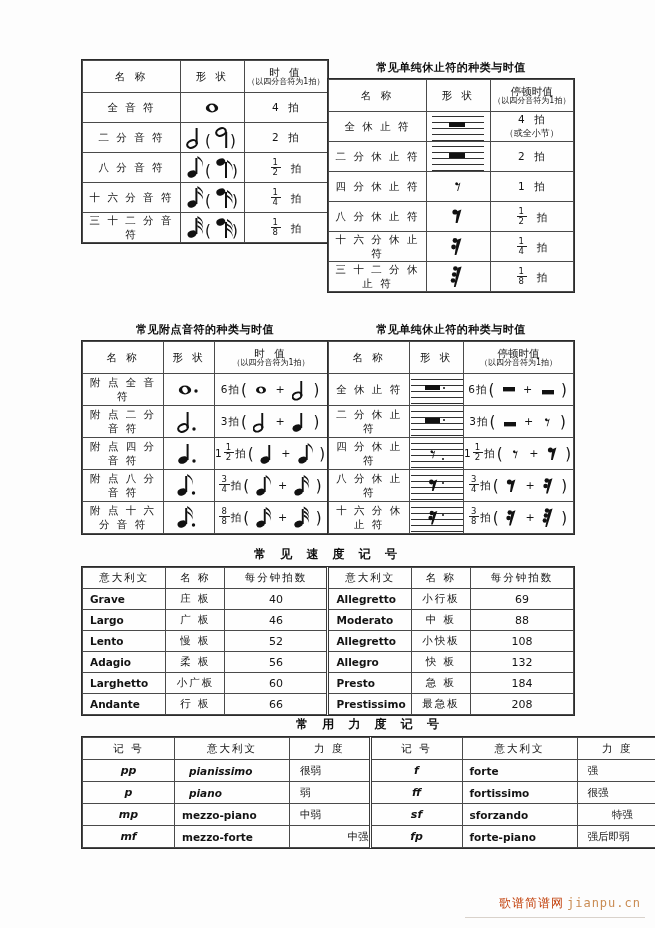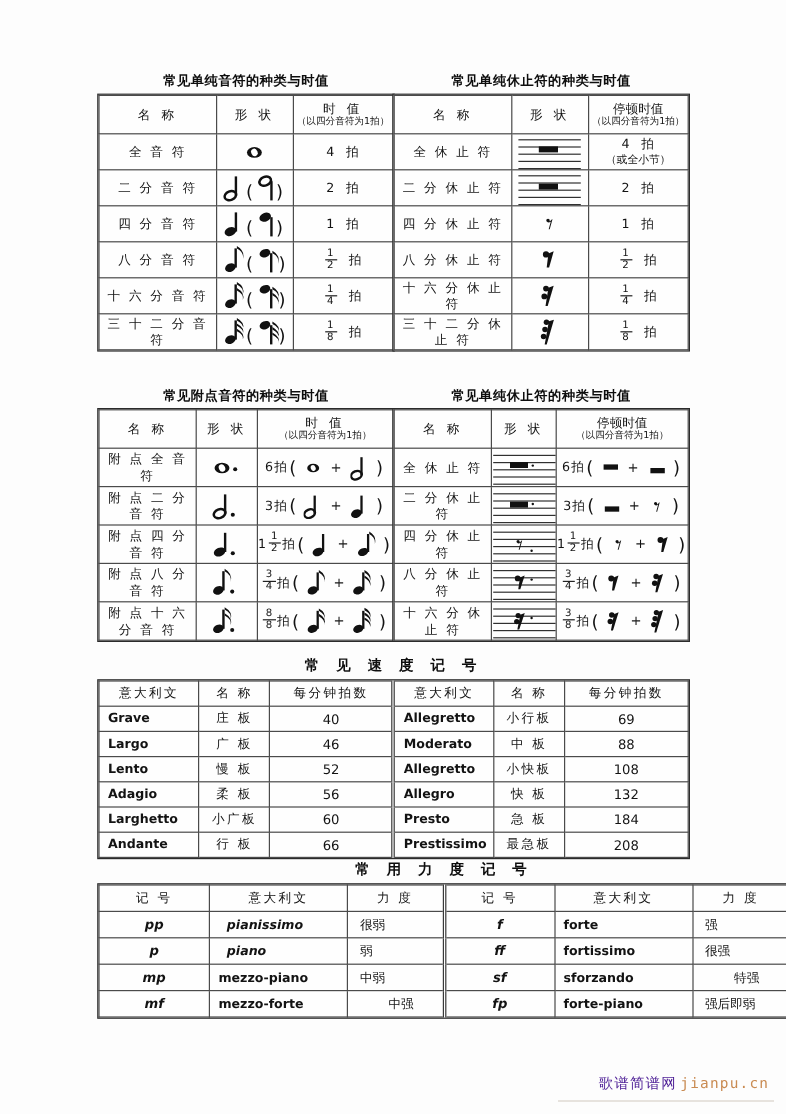--- a/index.html
+++ b/index.html
@@ -81,31 +81,30 @@
   .six td{font-size:10.5px;}
   .six td.it{font-weight:bold;text-align:left;padding-left:7px;font-size:10.5px;}
   .six td.itx{font-style:italic;font-weight:bold;text-align:left;padding-left:14px;font-size:10.5px;}
   .six td.sym{font-style:italic;font-weight:bold;font-size:11px;}
   .six td.numv{font-size:11px;}
   .six .gap{border-left:3px double #3a3a3a;}
   .six td.cnl{letter-spacing:2px;}
 
   
   .wm{position:absolute;right:14px;bottom:16px;font-size:12px;color:#9a8f86;letter-spacing:1px;white-space:nowrap;}
-  .wm .cnw{color:#4c1d95;}
+  .wm .cnw{color:#c2410c;}
   .wm .dom{color:#c98b52;font-family:"DejaVu Sans Mono","Liberation Mono",monospace;font-size:12px;margin-left:3px;}
   .wmline{position:absolute;right:10px;bottom:10px;width:180px;height:1px;background:#d9d2cb;}
 </style>
 </head>
 <body>
 
 <div class="page">
 
   <div class="sect" id="s1">
-    <div class="sect-title">常见单纯音符的种类与时值</div>
     <table class="grid">
       <thead>
         <tr>
           <td class="cn">名  称</td>
           <td class="cn">形  状</td>
           <td class="hdr2">
             <span class="cn">时        值</span>
             <span class="sub">（以四分音符为1拍）</span>
           </td>
         </tr>
@@ -130,36 +129,20 @@
               <ellipse cx="8" cy="19" rx="5" ry="3.6" fill="none" stroke="#111" stroke-width="2.1" transform="rotate(-22 8 19)"></ellipse>
               <rect x="11.6" y="3" width="2" height="16" fill="#111"></rect>
               <text x="21" y="21" font-size="15" font-family="DejaVu Sans" fill="#111">(</text>
               <rect x="41.2" y="7" width="2" height="16" fill="#111"></rect>
               <ellipse cx="37" cy="7" rx="5" ry="3.6" fill="none" stroke="#111" stroke-width="2.1" transform="rotate(-22 37 7)"></ellipse>
               <text x="46" y="21" font-size="15" font-family="DejaVu Sans" fill="#111">)</text>
             </svg>
           </td>
           <td class="val">
             <span>2</span>&nbsp;&nbsp;<span>拍</span>
-          </td>
-        </tr>
-        <tr>
-          <td class="cn2">四 分 音 符</td>
-          <td>
-            <svg class="ng" width="56" height="26" viewBox="0 0 56 26">
-              <ellipse cx="8" cy="19" rx="5" ry="3.6" fill="#111" transform="rotate(-22 8 19)"></ellipse>
-              <rect x="11.6" y="3" width="2" height="16" fill="#111"></rect>
-              <text x="21" y="21" font-size="15" font-family="DejaVu Sans" fill="#111">(</text>
-              <rect x="41.2" y="7" width="2" height="16" fill="#111"></rect>
-              <ellipse cx="37" cy="7" rx="5" ry="3.6" fill="#111" transform="rotate(-22 37 7)"></ellipse>
-              <text x="46" y="21" font-size="15" font-family="DejaVu Sans" fill="#111">)</text>
-            </svg>
-          </td>
-          <td class="val">
-            <span>1</span>&nbsp;&nbsp;<span>拍</span>
           </td>
         </tr>
         <tr>
           <td class="cn2">八 分 音 符</td>
           <td>
             <svg class="ng" width="56" height="26" viewBox="0 0 56 26">
               <ellipse cx="8" cy="19" rx="4.6" ry="3.4" fill="#111" transform="rotate(-22 8 19)"></ellipse>
               <rect x="11.4" y="3" width="2" height="16" fill="#111"></rect>
               <path d="M13.4 3 q6 3 5 9 q2-7 -5-11 z" fill="#111"></path>
               <text x="21" y="21" font-size="15" font-family="DejaVu Sans" fill="#111">(</text>
@@ -691,21 +674,21 @@
           <td class="sym">mp</td>
           <td class="it">mezzo-piano</td>
           <td style="text-align:left;padding-left:10px">中弱</td>
           <td class="sym gap">sf</td>
           <td class="it">sforzando</td>
           <td style="text-align:center;padding-left:10px">特强</td>
         </tr>
         <tr>
           <td class="sym">mf</td>
           <td class="it">mezzo-forte</td>
-          <td style="text-align:center;padding-left:10px">中强</td>
+          <td style="text-align:right;padding-left:10px">中强</td>
           <td class="sym gap">fp</td>
           <td class="it">forte-piano</td>
           <td style="text-align:left;padding-left:10px">强后即弱</td>
         </tr>
       </tbody>
     </table>
   </div>
 
   <div class="wm">
     <span class="cnw">歌谱简谱网</span><span class="dom">jianpu.cn</span>

